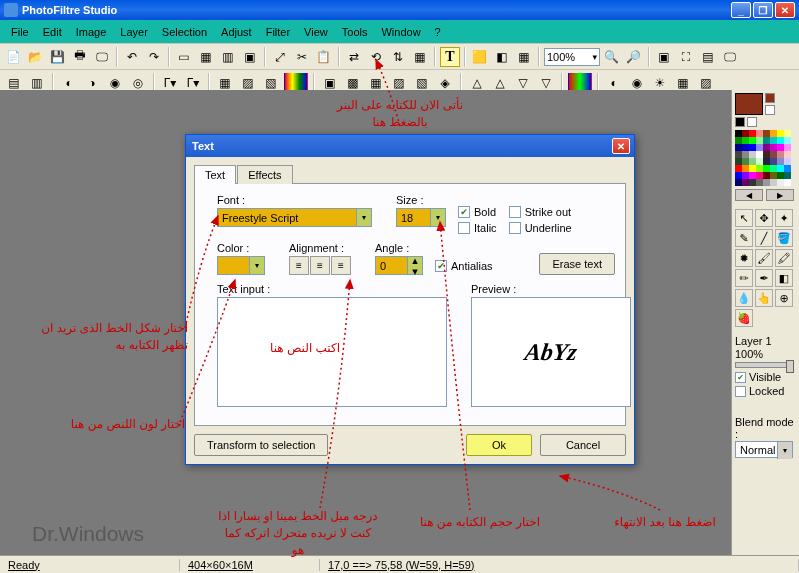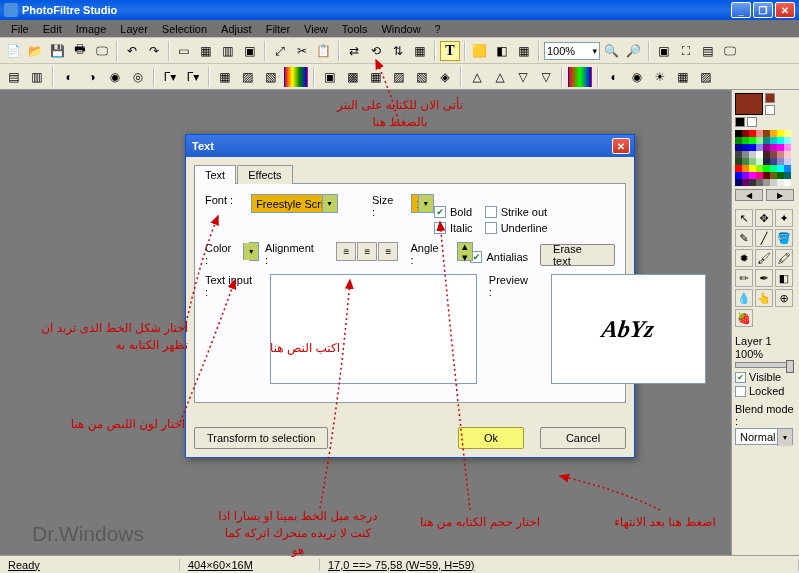--- a/index.html
+++ b/index.html
@@ -5,21 +5,21 @@
 * { box-sizing: border-box; margin: 0; padding: 0; font-family: Tahoma, sans-serif; font-size: 11px; }
 body { width: 799px; height: 573px; overflow: hidden; background: #fff; position: relative; }
 
 .titlebar { height: 20px; background: linear-gradient(#0058e0, #1f6fe8 50%, #0050d8); color: #fff; display: flex; align-items: center; padding: 0 4px; }
 .titlebar .tb-icon { width: 14px; height: 14px; background: #4a90e2; margin-right: 4px; border-radius: 2px; }
 .titlebar .tb-title { flex: 1; font-weight: bold; }
 .titlebar .tb-btns { display: flex; gap: 2px; }
 .titlebar .tb-btn { width: 20px; height: 16px; background: linear-gradient(#6fa0f0, #2868d8); border: 1px solid #fff; border-radius: 2px; display: flex; align-items: center; justify-content: center; color: #fff; font-weight: bold; font-size: 10px; }
 .titlebar .tb-btn.close { background: linear-gradient(#f06050, #d03020); }
 
-.menubar { height: 18px; background: #737373; display: flex; align-items: center; padding: 0 4px; border-bottom: 1px solid #c8c4b4; }
+.menubar { height: 24px; background: #14b8a6; display: flex; align-items: center; padding: 0 4px; border-bottom: 1px solid #c8c4b4; }
 .menubar span { padding: 0 7px; }
 
 .toolbar { height: 26px; background: #ece9d8; display: flex; align-items: center; padding: 0 4px; gap: 2px; border-bottom: 1px solid #c8c4b4; }
 .toolbar2 { height: 26px; background: #ece9d8; display: flex; align-items: center; padding: 0 4px; gap: 3px; border-bottom: 1px solid #999; }
 .tbtn { width: 20px; height: 20px; border: 1px solid transparent; display: flex; align-items: center; justify-content: center; font-size: 12px; }
 .tbtn.hl { background: #fff9b0; border: 1px solid #c0a000; }
 .tsep { width: 2px; height: 20px; border-left: 1px solid #bbb; border-right: 1px solid #fff; margin: 0 2px; }
 .zoom-sel { width: 56px; height: 18px; border: 1px solid #7f9db9; background: #fff; font-size: 11px; padding: 0 2px; display: flex; align-items: center; justify-content: space-between; }
 .zoom-sel::after { content: "▾"; font-size: 9px; }
 
@@ -53,21 +53,21 @@
 .dlg-title { height: 22px; background: linear-gradient(#3b77e0, #1f5dd0); color: #fff; display: flex; align-items: center; padding: 0 4px; font-weight: bold; }
 .dlg-title .t { flex: 1; padding-left: 2px; }
 .dlg-title .x { width: 18px; height: 16px; background: linear-gradient(#f06050, #d03020); border: 1px solid #fff; border-radius: 2px; display: flex; align-items: center; justify-content: center; font-size: 10px; }
 .dlg-body { padding: 8px; }
 .tabs { display: flex; }
 .tab { padding: 3px 10px; background: #ece9d8; border: 1px solid #919b9c; border-bottom: none; margin-right: 1px; position: relative; }
 .tab.active { background: #fcfcfe; z-index: 2; }
 .tab-content { background: #fcfcfe; border: 1px solid #919b9c; padding: 10px; margin-top: -1px; }
 
 .row { display: flex; gap: 12px; margin-bottom: 8px; }
-.field { display: flex; flex-direction: row; gap: 18px; }
+.field { display: flex; flex-direction: column; gap: 2px; margin-left: 12px; }
 .field label { font-size: 11px; }
 .sel { height: 19px; border: 1px solid #7f9db9; background: #fff; display: flex; align-items: center; padding: 0 4px; position: relative; }
 .sel .arr { position: absolute; right: 0; top: 0; width: 15px; height: 17px; background: #d4d0c8; border-left: 1px solid #7f9db9; display: flex; align-items: center; justify-content: center; font-size: 8px; }
 .sel.yellow { background: #eab308; }
 .sel.yellow .arr { background: #c0d060; }
 
 .chk2 { display: flex; align-items: center; gap: 4px; }
 .chk2 .box { width: 12px; height: 12px; border: 1px solid #7f9db9; background: #fff; display: flex; align-items: center; justify-content: center; font-size: 9px; color: #2a8020; }
 
 .align-btns { display: flex; gap: 1px; }
@@ -302,21 +302,21 @@
     <div class="val">100%</div>
     <div class="slider"></div>
     <div class="chk">
         <div class="box">✔</div>
         <span>Visible</span>
       </div>
     <div class="chk">
         <div class="box"></div>
         <span>Locked</span>
       </div>
-    <div class="lbl" style="margin-top:6px">Blend mode :</div>
+    <div class="lbl" style="margin-top:19px">Blend mode :</div>
     <div class="sel" style="width:58px;height:17px">
         <span>Normal</span>
         <div class="arr">▾</div>
       </div>
   </div>
 </div>
 
 <div class="statusbar">
   <div style="width:180px">Ready</div>
   <div style="width:140px">404×60×16M</div>
@@ -413,21 +413,21 @@
         </div>
         <div class="field">
           <label>Preview :</label>
           <div class="preview">
               <span class="txt">AbYz</span>
             </div>
         </div>
       </div>
     </div>
 
-    <div style="display:flex;gap:16px;margin-top:24px">
+    <div style="display:flex;gap:8px;margin-top:8px">
       <div class="btn">
           <span>Transform to selection</span>
         </div>
       <div style="flex:1"></div>
       <div class="btn yellow" style="width:66px">
           <span>Ok</span>
         </div>
       <div class="btn" style="width:86px">
           <span>Cancel</span>
         </div>

